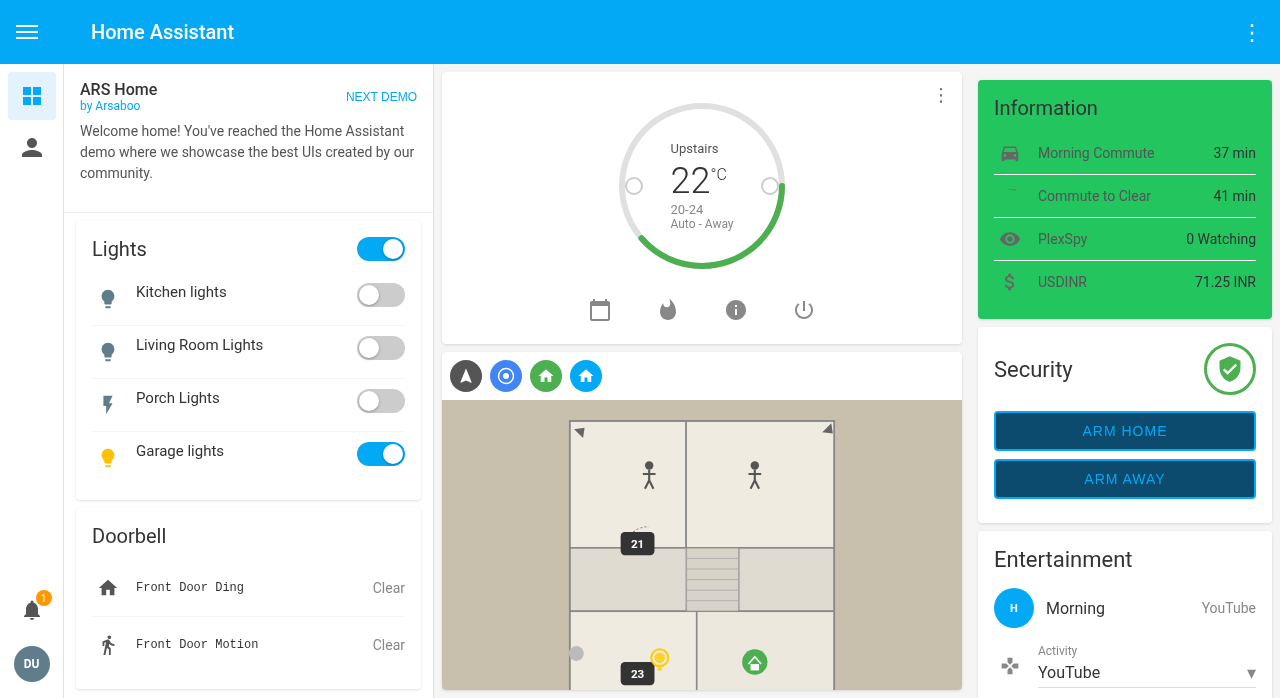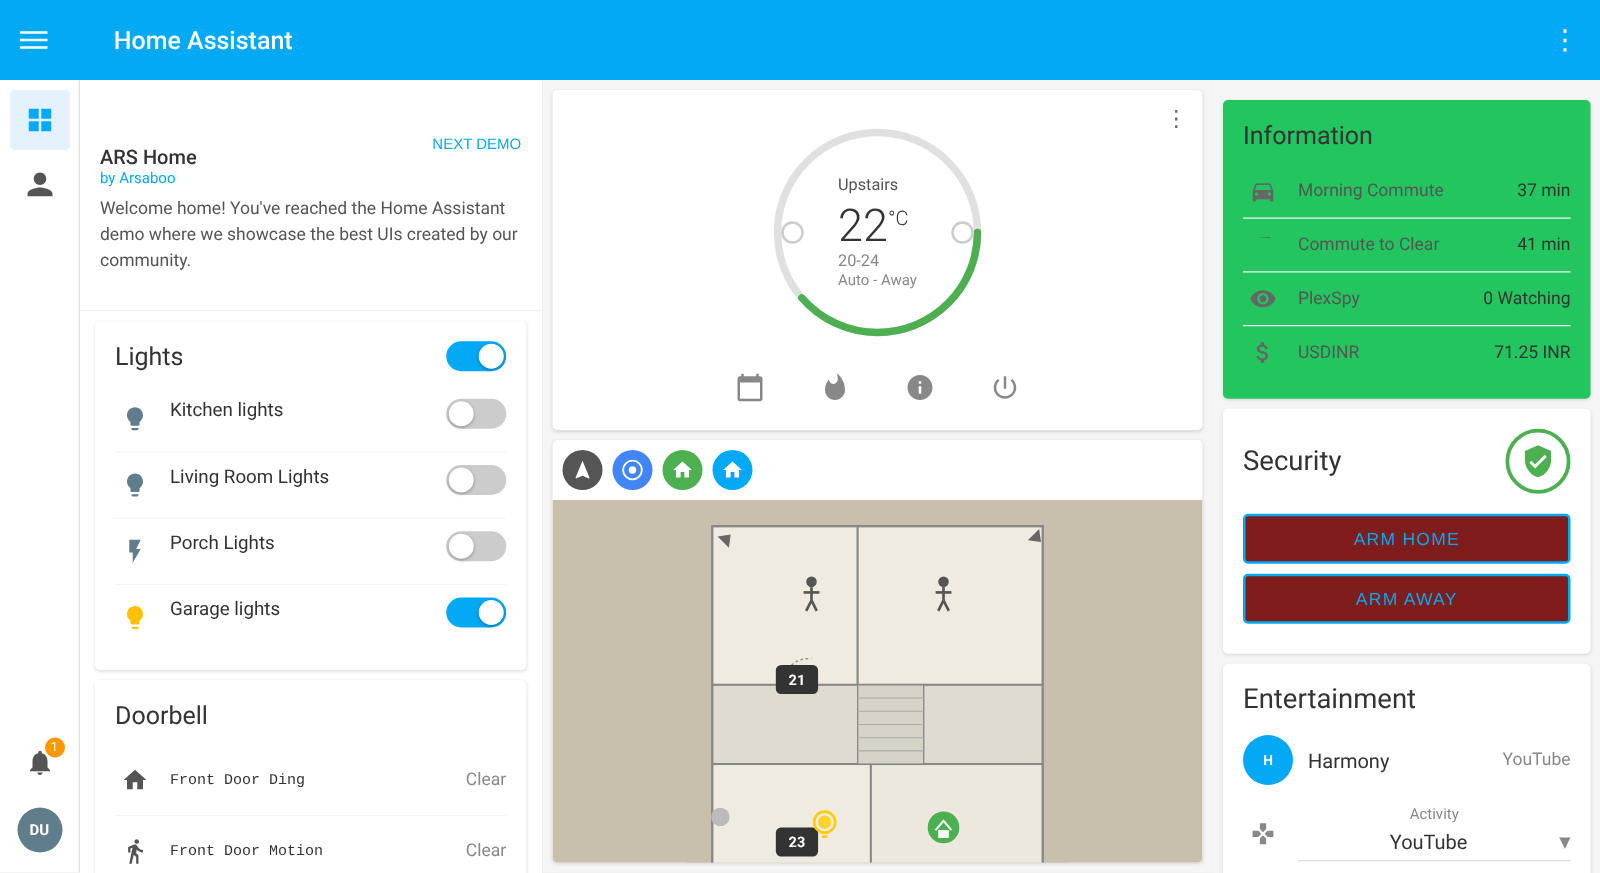--- a/index.html
+++ b/index.html
@@ -96,21 +96,21 @@
     .welcome-section {
       padding: 16px;
       border-bottom: 1px solid #f0f0f0;
     }
     .welcome-header {
       display: flex;
       justify-content: space-between;
       align-items: center;
       margin-bottom: 8px;
     }
-    .welcome-home-name { font-size: 16px; font-weight: 500; color: #333; margin-top: 36px; }
+    .welcome-home-name { font-size: 16px; font-weight: 500; color: #333; }
     .welcome-by { font-size: 12px; color: #03a9f4; cursor: pointer; }
     .next-demo-btn {
       font-size: 12px;
       color: #03a9f4;
       font-weight: 500;
       cursor: pointer;
       border: none;
       background: none;
       text-transform: uppercase;
     }
@@ -338,21 +338,21 @@
       display: flex;
       align-items: center;
       justify-content: center;
     }
     .arm-btn {
       display: block;
       width: 100%;
       padding: 10px;
       border: 2px solid #03a9f4;
       border-radius: 4px;
-      background: #7f1d1d;
+      background: #0c4a6e;
       color: #03a9f4;
       font-size: 14px;
       font-weight: 500;
       text-align: center;
       cursor: pointer;
       margin-bottom: 8px;
       letter-spacing: 1px;
       text-transform: uppercase;
     }
 
@@ -382,21 +382,20 @@
       font-weight: bold;
       margin-right: 12px;
       flex-shrink: 0;
     }
     .ent-device-name { flex: 1; font-size: 16px; color: #333; }
     .ent-device-activity { font-size: 14px; color: #888; }
     .ent-row {
       display: flex;
       align-items: center;
       margin-bottom: 14px;
-      text-align: center;
     }
     .ent-row-icon { width: 32px; margin-right: 12px; display: flex; align-items: center; justify-content: center; color: #666; }
     .ent-row-content { flex: 1; }
     .ent-row-label { font-size: 12px; color: #888; margin-bottom: 4px; }
     .ent-select {
       display: flex;
       align-items: center;
       border-bottom: 1px solid #ddd;
       padding-bottom: 4px;
     }
@@ -782,21 +781,21 @@
       </div>
       <button class="arm-btn">ARM HOME</button>
       <button class="arm-btn">ARM AWAY</button>
     </div>
 
     <div class="entertainment-card">
       <div class="ent-title">Entertainment</div>
 
       <div class="ent-device-row">
         <div class="ent-device-icon">H</div>
-        <div class="ent-device-name">Harmony</div>
+        <div class="ent-device-name">Morning</div>
         <div class="ent-device-activity">YouTube</div>
       </div>
 
       <div class="ent-row">
         <div class="ent-row-icon">
           <svg width="20" height="20" viewBox="0 0 24 24">
               <path d="M15 7.5V2H9v5.5l3 3 3-3zM7.5 9H2v6h5.5l3-3-3-3zM9 16.5V22h6v-5.5l-3-3-3 3zM16.5 9l-3 3 3 3H22V9h-5.5z" fill="#888"></path>
             </svg>
         </div>
         <div class="ent-row-content">

